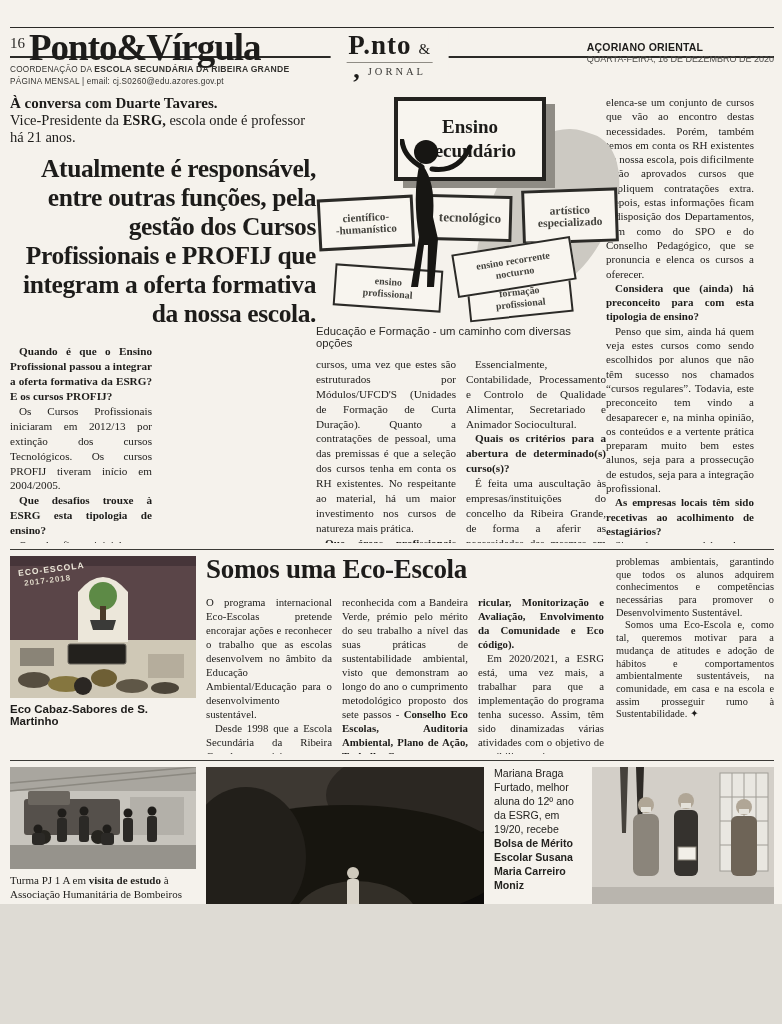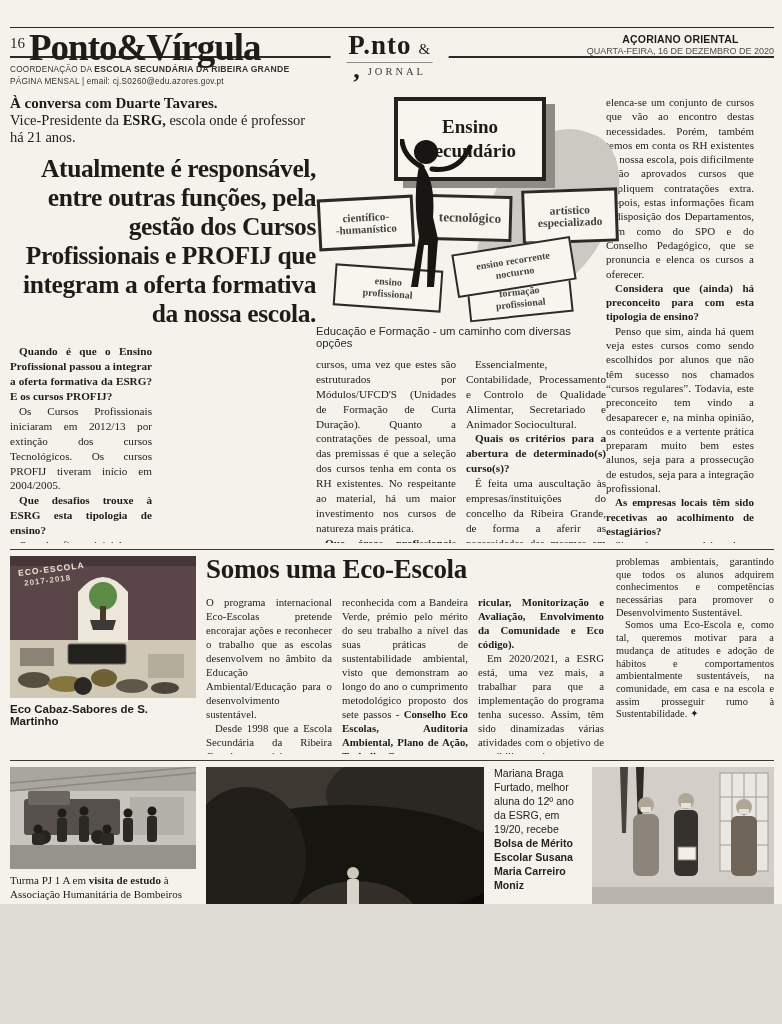--- a/index.html
+++ b/index.html
@@ -20,21 +20,21 @@
   .page-num { font-size:15px; vertical-align:12px; margin-right:4px; color:#2b2a27; }
   .section-title { font-size:37px; font-weight:700; letter-spacing:-1px; }
   .logo-block { position:absolute; left:50%; top:30px; transform:translateX(-52%);
     background:#f5f2ec; padding:0 16px; text-align:center; }
   .logo-line1 { font-size:27px; font-weight:600; letter-spacing:1px; }
   .logo-amp { font-size:15px; margin-left:7px; font-weight:400; }
   .logo-microline { width:86px; height:1px; background:#8f8c85; margin:1px auto 0; }
   .logo-line2 { display:flex; align-items:flex-start; justify-content:center; gap:8px; margin-top:0; }
   .logo-comma { font-size:26px; font-weight:700; line-height:14px; }
   .logo-sub { font-size:10.5px; letter-spacing:3px; color:#3c3b38; margin-top:3px; }
-  .edition { position:absolute; right:0; top:33px; text-align:center; }
+  .edition { position:absolute; right:0; top:41px; text-align:left; }
   .pub { font-weight:700; font-size:10.5px; letter-spacing:.2px; }
   .date { font-size:9px; color:#4e4d49; margin-top:1px; }
   .coord { position:absolute; left:0; top:63px; font-size:8.2px; letter-spacing:.25px; color:#33322f; line-height:1.45; }
   .coord b { font-size:8.6px; }
 
   
   .para { text-align:justify; text-indent:9px; }
   .noindent { text-indent:0; }
   .q { font-weight:700; }
   .text-col { font-size:11.2px; line-height:1.33; }

